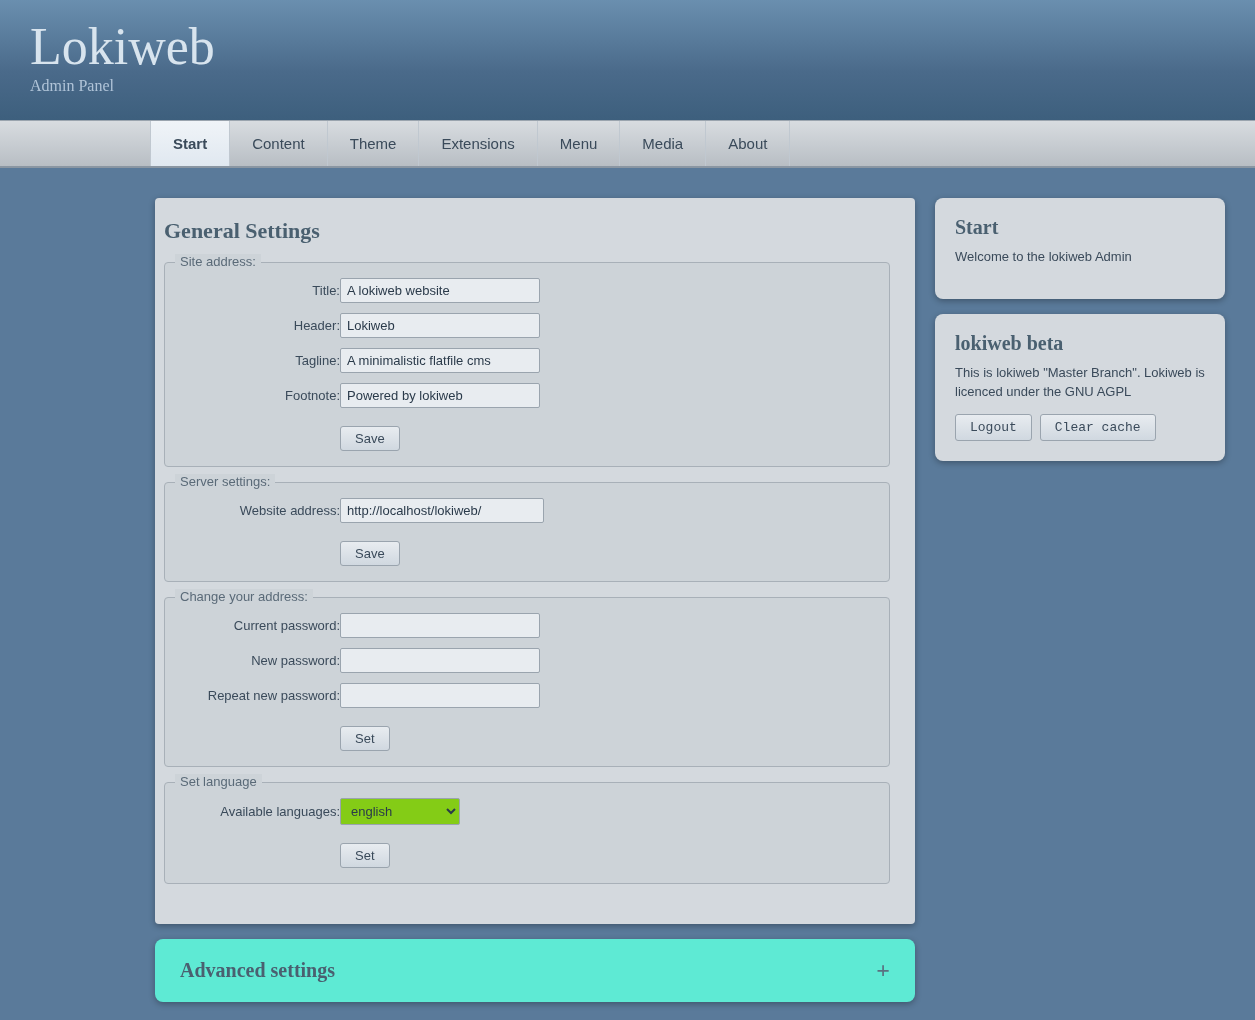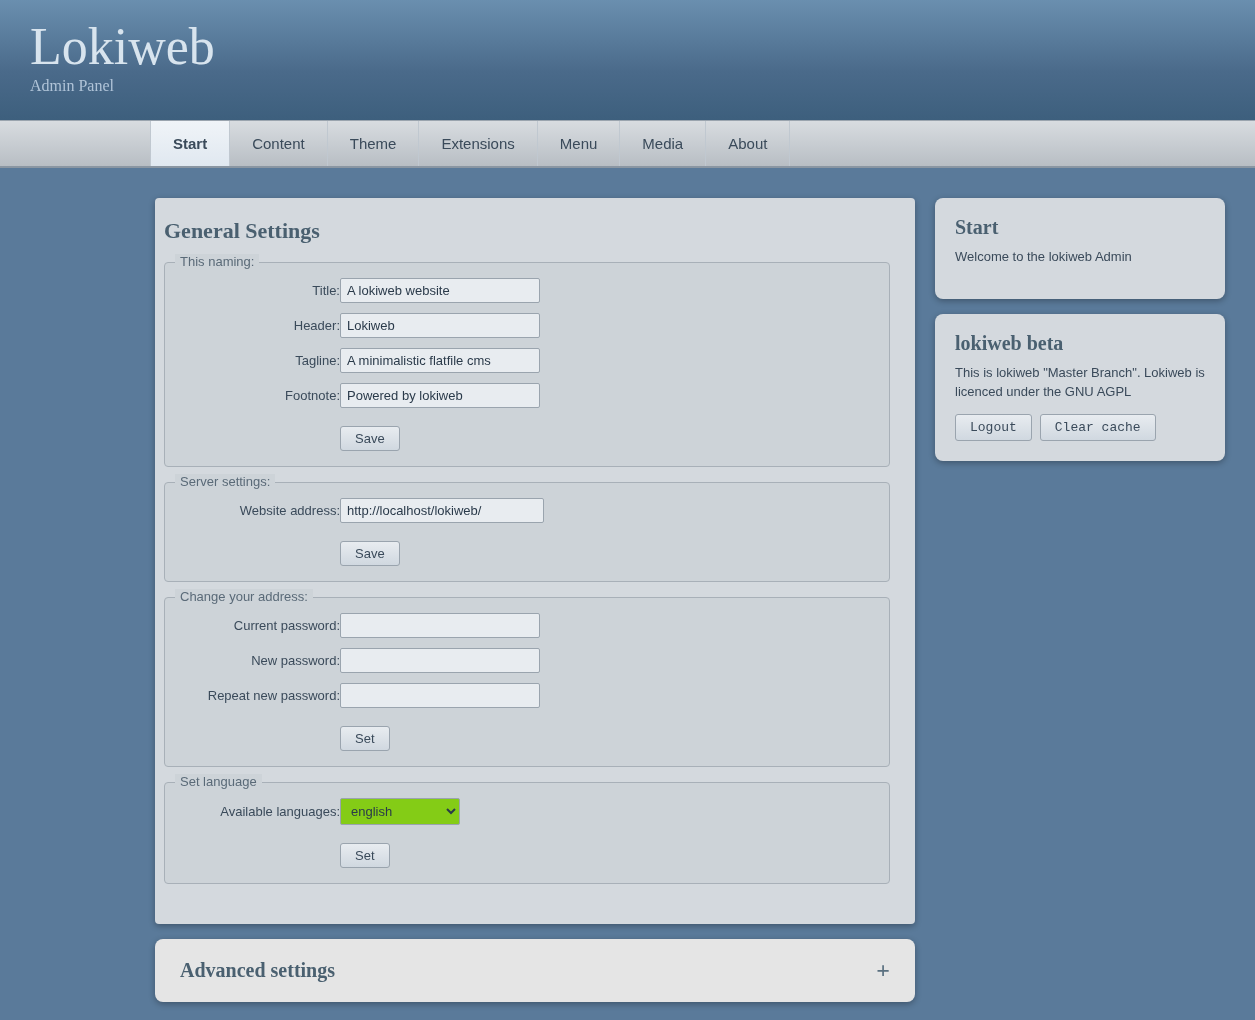--- a/index.html
+++ b/index.html
@@ -162,21 +162,21 @@
       border-radius: 2px;
       padding: 4px 6px;
       font-size: 13px;
       font-family: Arial, sans-serif;
       color: #2a3a4a;
       width: 120px;
     }
 
     
     .advanced-panel {
-      background: #e5e5e5;
+      background: #5eead4;
       border-radius: 8px;
       padding: 18px 25px;
       margin-top: 15px;
       box-shadow: 0 2px 6px rgba(0,0,0,0.3);
       display: flex;
       align-items: center;
       justify-content: space-between;
       cursor: pointer;
     }
     .advanced-title {
@@ -255,21 +255,21 @@
 </nav>
 
 <div class="main-area">
 
   <div class="left-col">
 
     <div class="panel">
       <div class="panel-title">General Settings</div>
 
       <div class="fieldset-group">
-        <span class="fieldset-legend">This naming:</span>
+        <span class="fieldset-legend">Site address:</span>
 
         <div class="form-row">
           <label class="form-label">Title:</label>
           <input class="form-input" type="text" value="A lokiweb website" style="">
         </div>
         <div class="form-row">
           <label class="form-label">Header:</label>
           <input class="form-input" type="text" value="Lokiweb" style="">
         </div>
         <div class="form-row">

